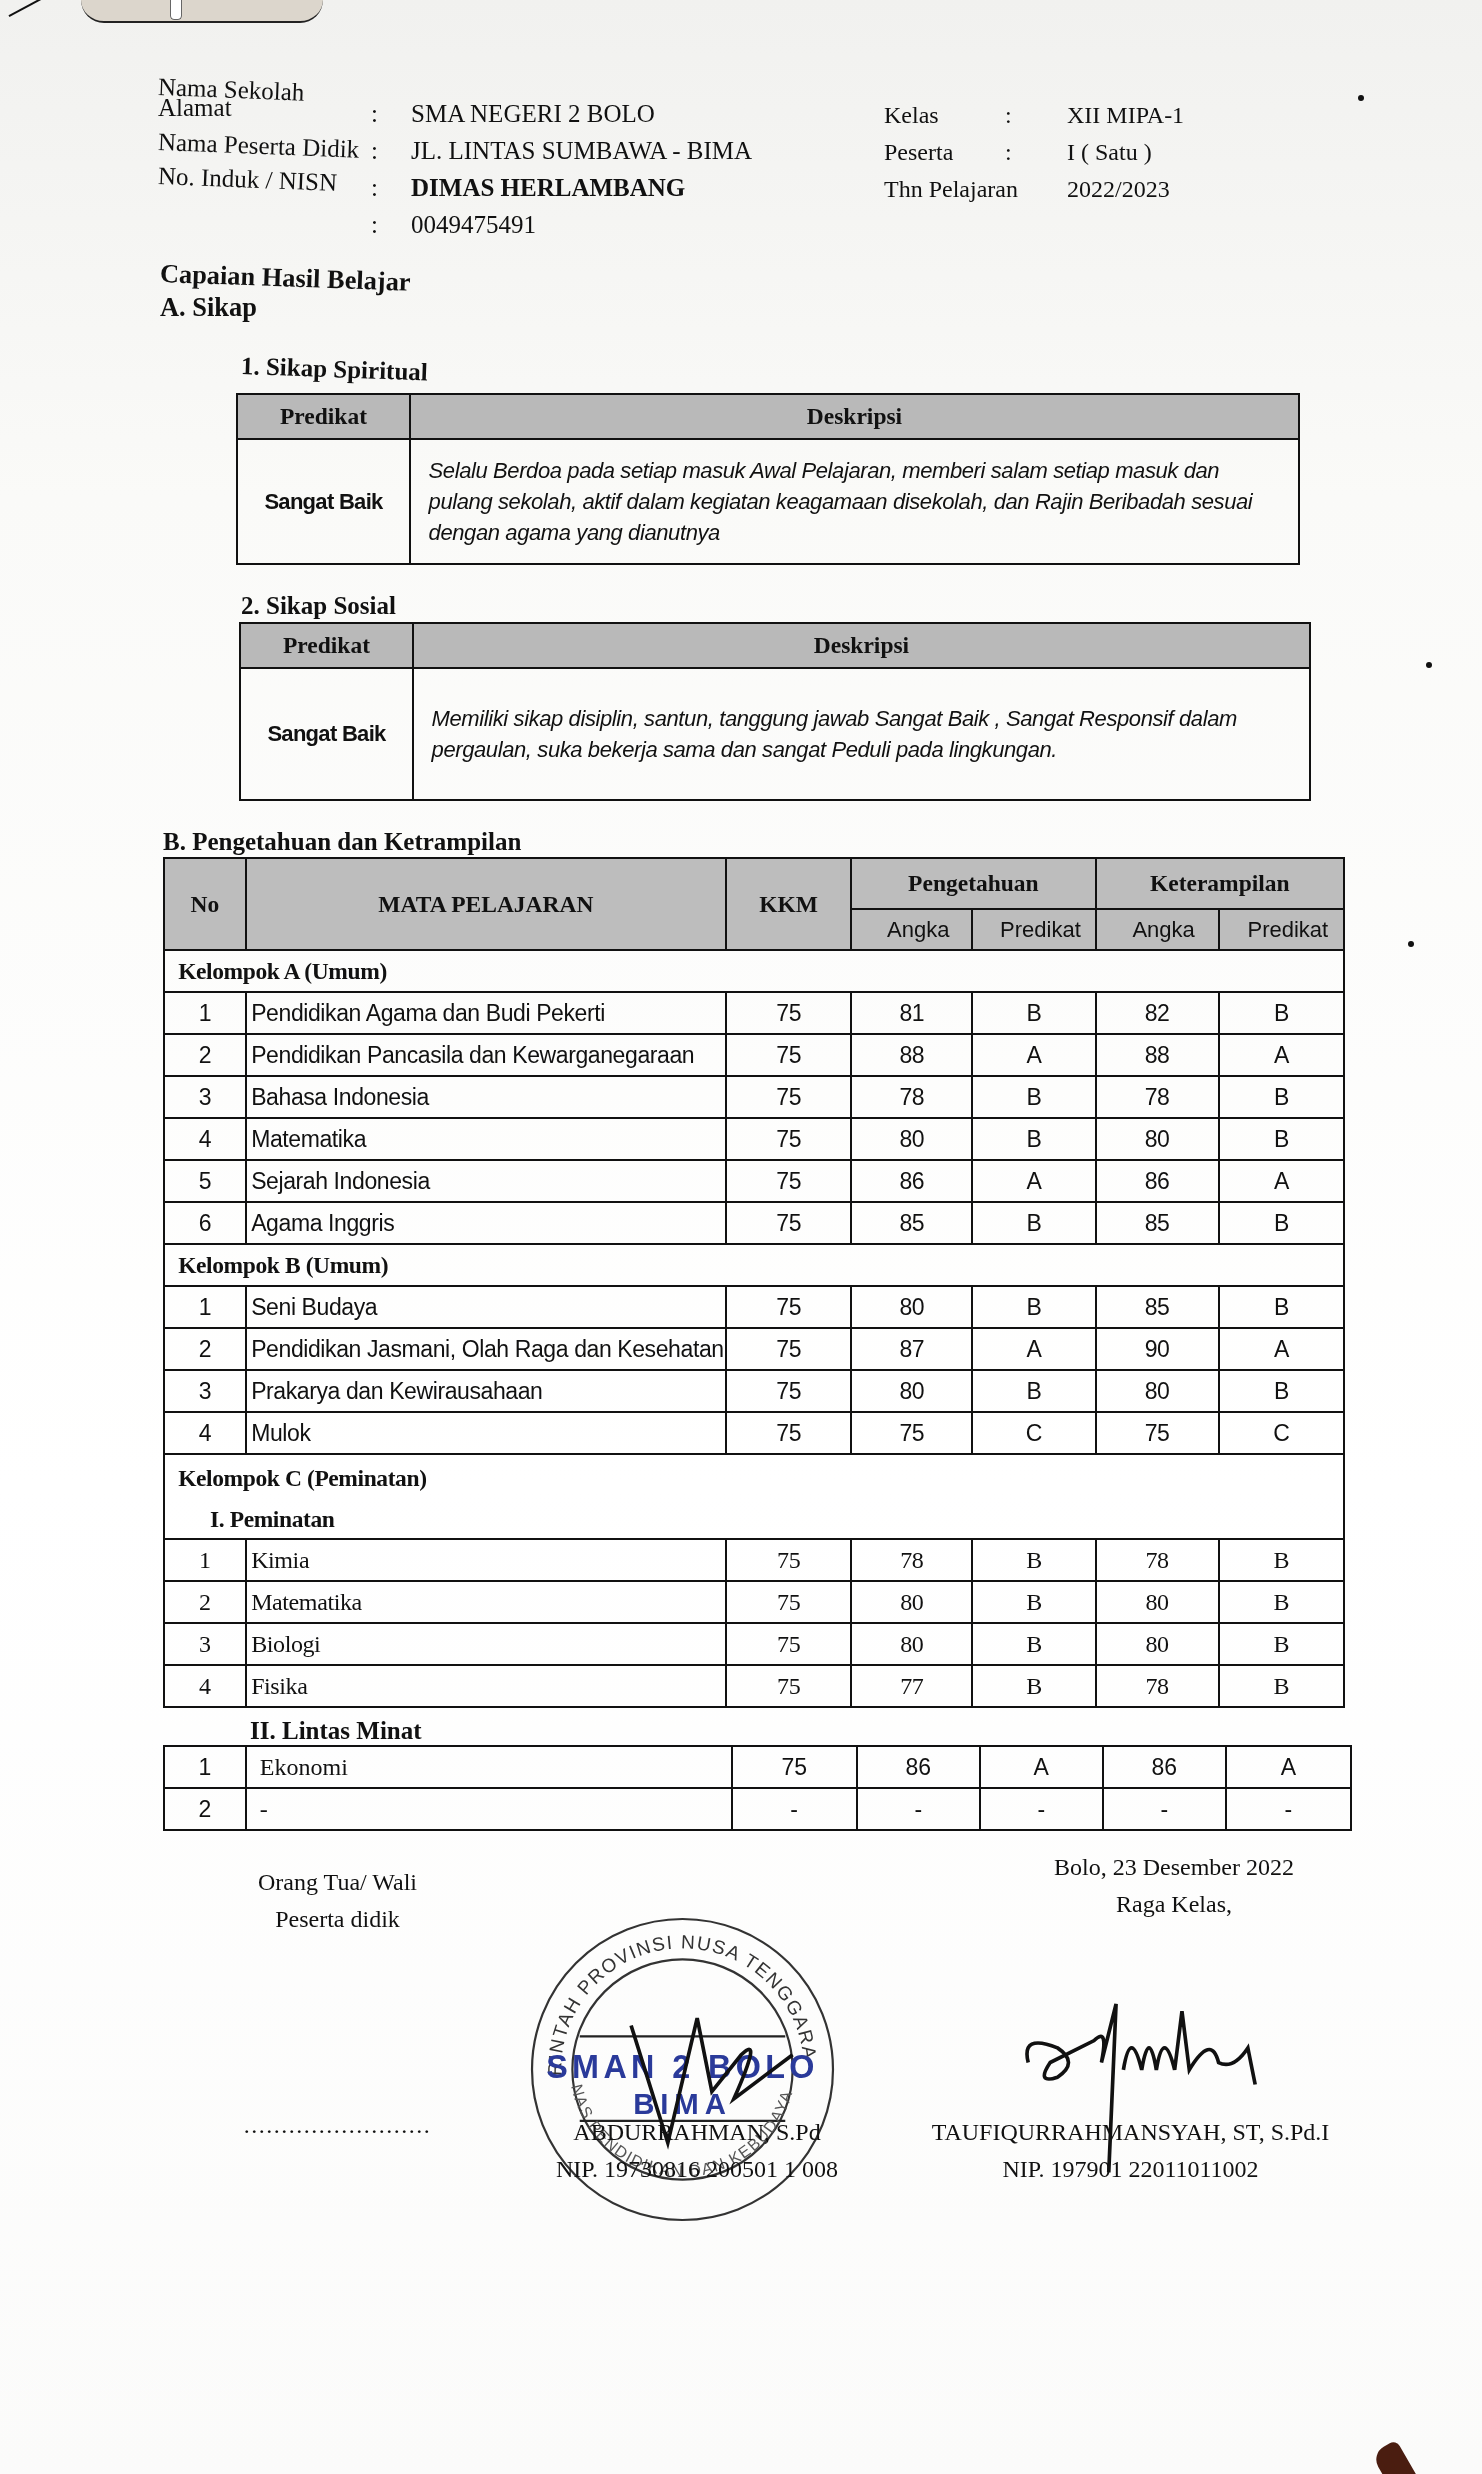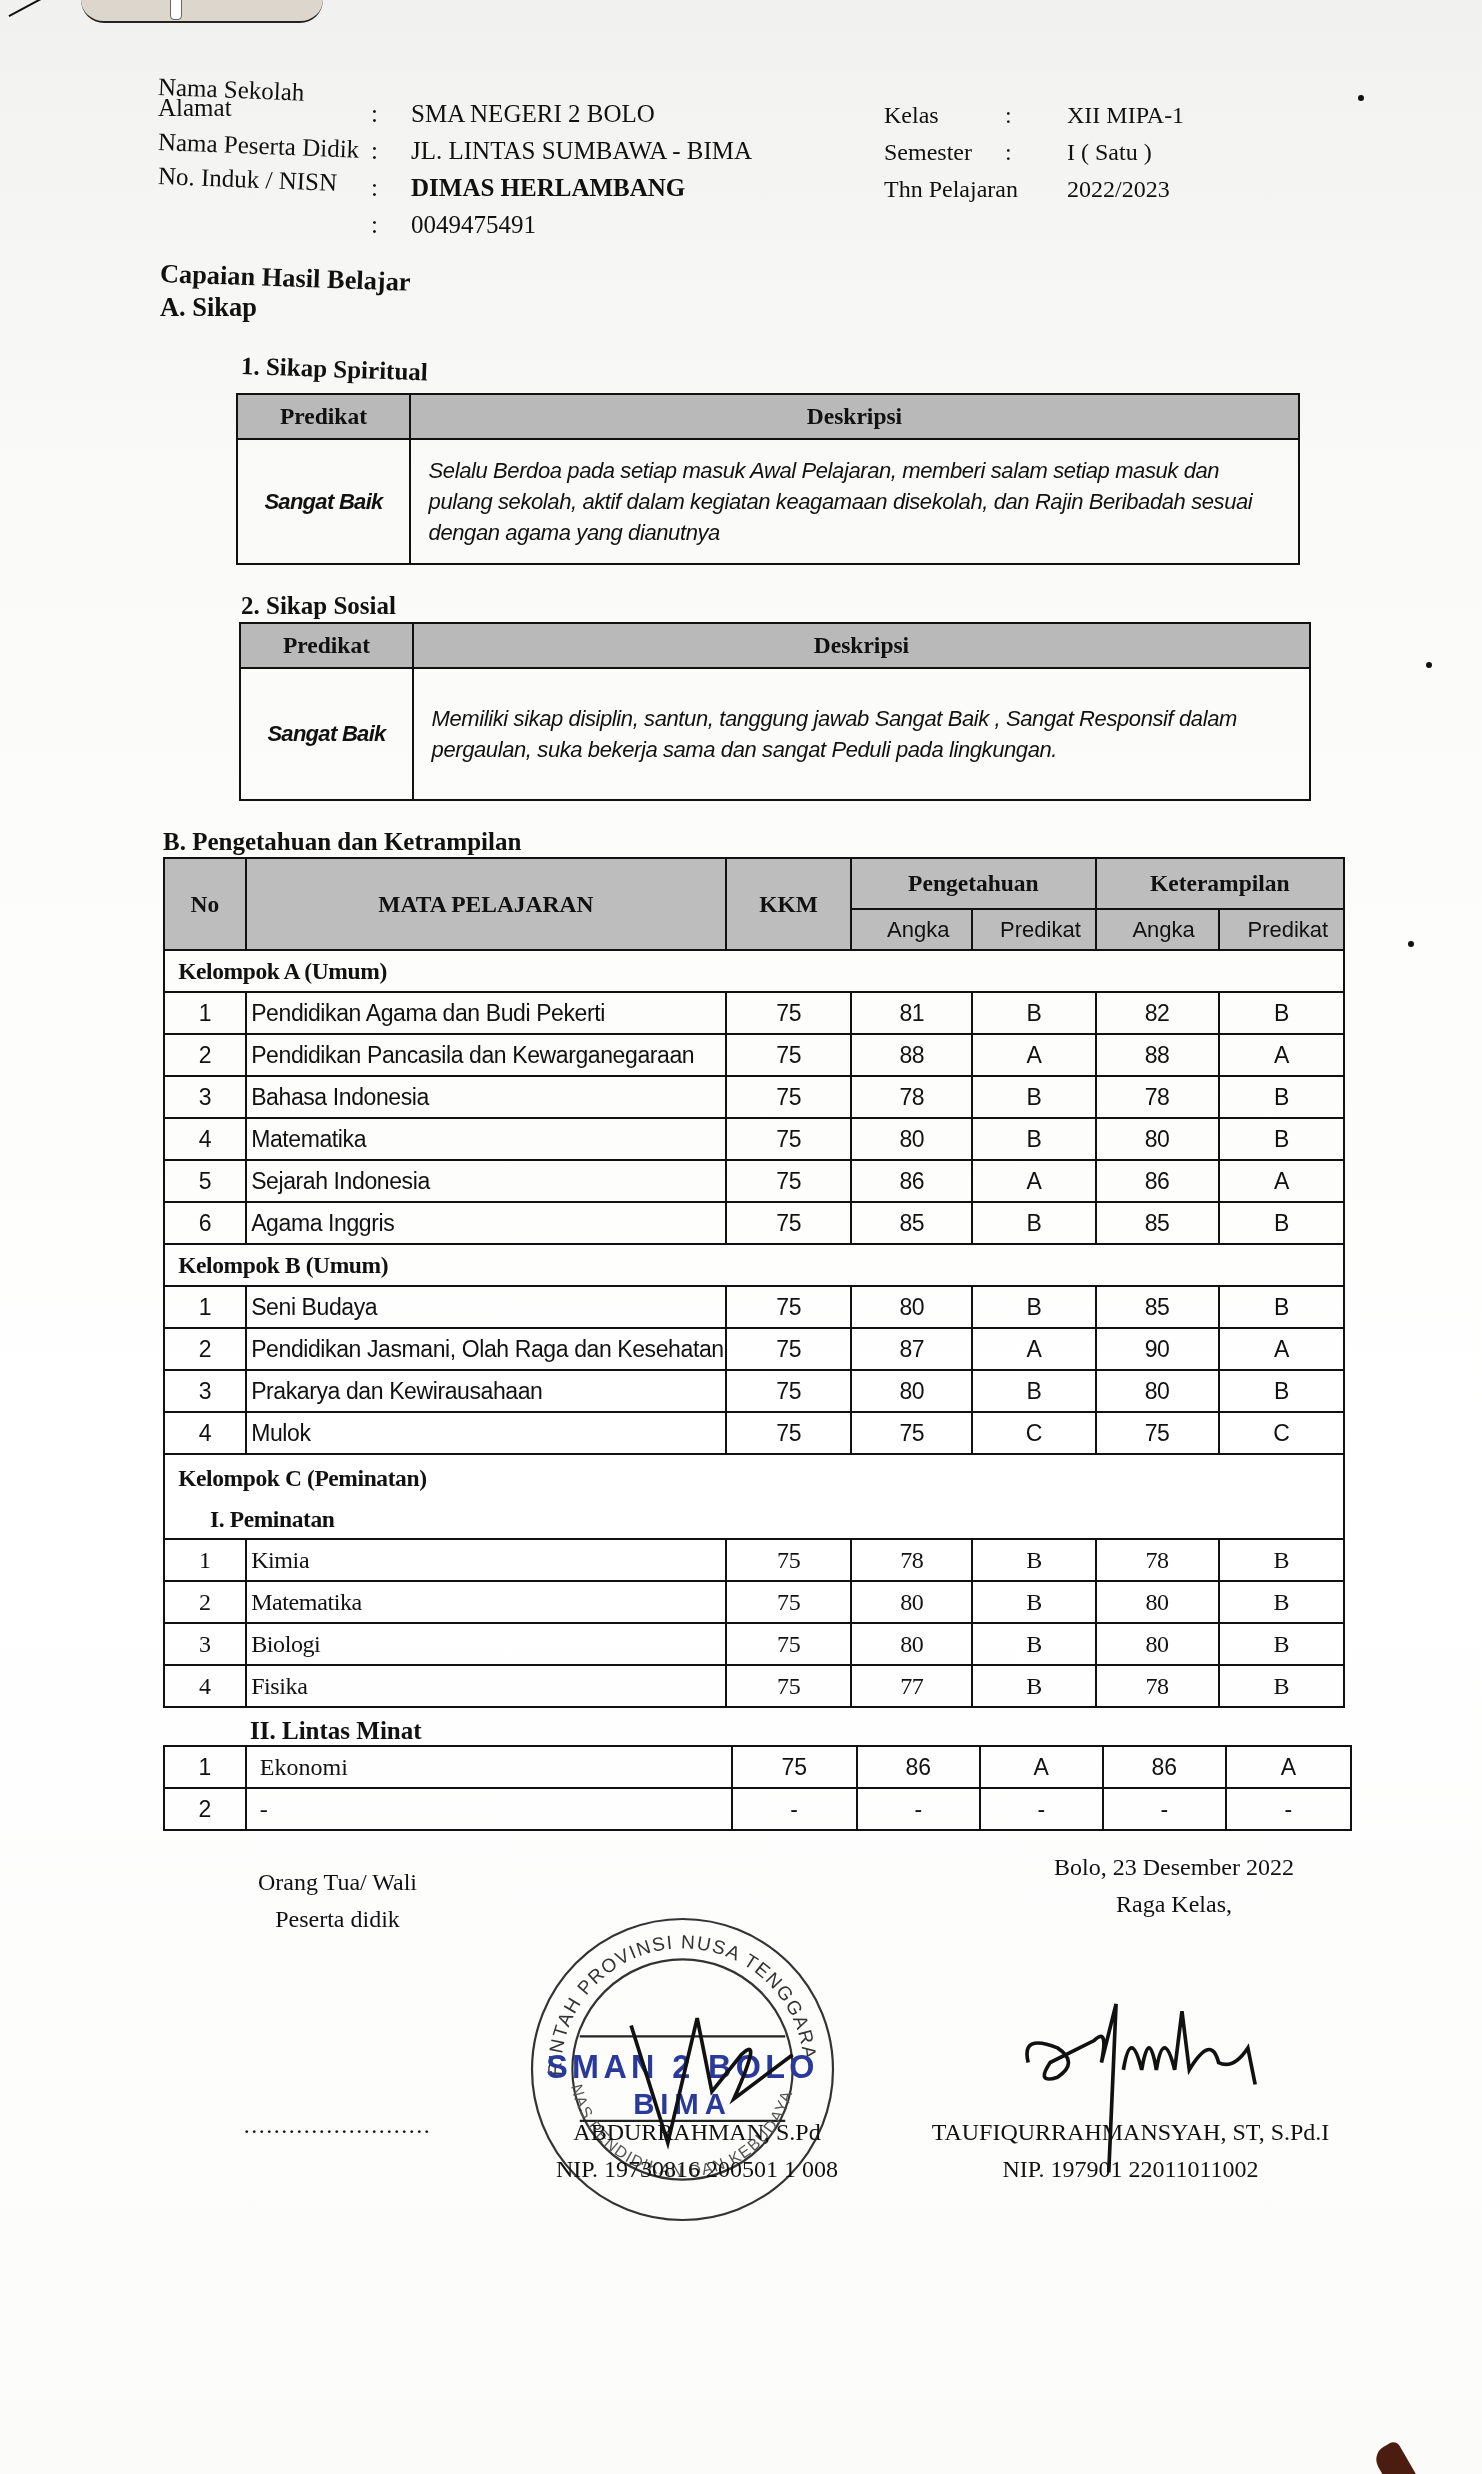--- a/index.html
+++ b/index.html
@@ -36,21 +36,21 @@
   
   .att-table {
     position: absolute; border-collapse: collapse;
     font-family: "Liberation Sans", sans-serif;
   }
   .att-table th, .att-table td { border: 2.2px solid #111; }
   .att-table th {
     background: #b9b9b9; height: 41px;
     font-family: "Liberation Serif", serif; font-weight: bold; font-size: 23.5px;
   }
-  .att-table td.pred { width: 169px; text-align: center; font-weight: bold; font-style: italic; font-size: 22px; letter-spacing: -0.7px; }
+  .att-table td.pred { width: 169px; text-align: center; font-weight: bold; font-size: 22px; letter-spacing: -0.7px; }
   .att-table td.desc { padding: 5.9px 17.6px; font-style: italic; font-size: 22px; line-height: 31px; letter-spacing: -0.4px; }
 
   
   .grades {
     position: absolute; left: 163px; top: 857px; width: 1182px;
     border-collapse: collapse; font-family: "Liberation Sans", sans-serif;
   }
   .grades th, .grades td { border: 2.2px solid #111; }
   .grades th {
     background: #bdbdbd; font-family: "Liberation Serif", serif; font-weight: bold; font-size: 23.5px;
@@ -125,21 +125,21 @@
       </div>
   </div>
 
   <div class="info info-right">
     <div class="row">
       <span class="lbl">Kelas</span>
       <span class="colon">:</span>
       <span>XII MIPA-1</span>
     </div>
     <div class="row">
-      <span class="lbl">Semester</span>
+      <span class="lbl">Peserta</span>
       <span class="colon">:</span>
       <span>I ( Satu )</span>
     </div>
     <div class="row">
       <span class="lbl" style="width:183px">Thn Pelajaran</span>
       <span>2022/2023</span>
     </div>
   </div>
 
   <div class="sec-title" style="left:160px; top:258px; transform: rotate(2deg); transform-origin:left;">Capaian Hasil Belajar</div>

